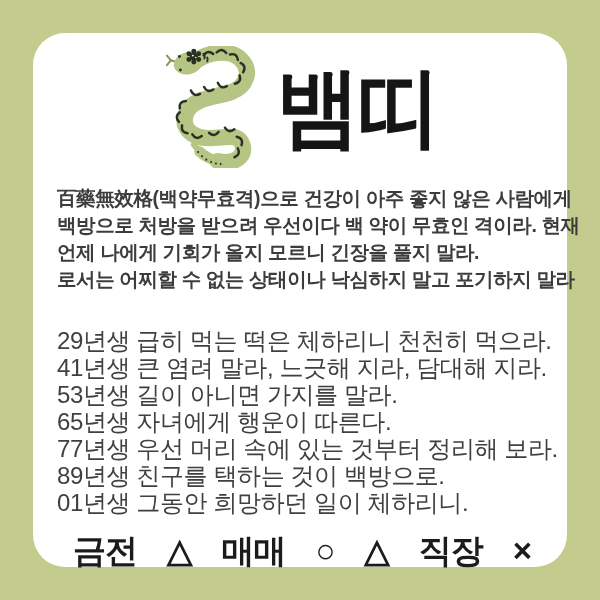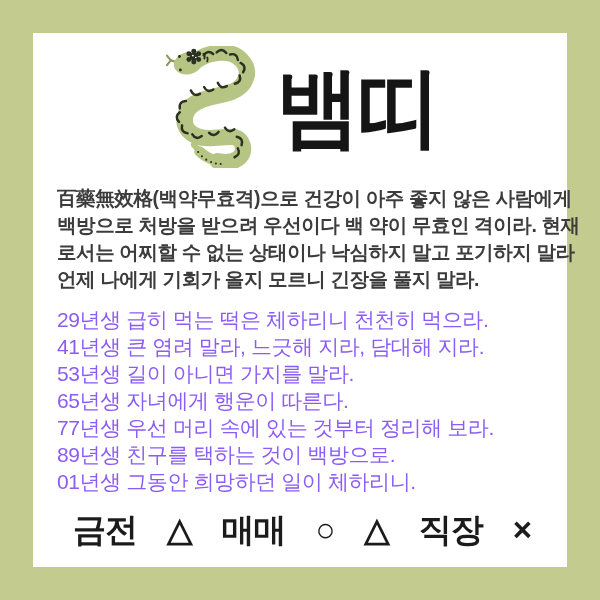--- a/index.html
+++ b/index.html
@@ -13,20 +13,21 @@
   .frame{
     position:absolute;inset:0;
     padding:33px;
     box-sizing:border-box;
   }
   .card{
     background:#ffffff;
     width:534px;height:534px;
     box-sizing:border-box;
     padding:0 20px 0 24px;
+    border-radius:32px;
   }
   .header{
     display:flex;
     justify-content:center;
     align-items:center;
     padding-top:5px;
     height:138px;
   }
   .snake-wrap{width:94px;flex:none;margin-right:16px;}
   .snake-wrap svg{display:block;width:94px;height:auto;}
@@ -41,24 +42,24 @@
   .para{
     margin-top:9px;
     font-size:19.5px;
     line-height:27px;
     color:#3c3c3c;
     font-weight:700;
     letter-spacing:-0.4px;
     white-space:nowrap;
   }
   .years{
-    margin-top:13px;
-    font-size:21px;
+    margin-top:34px;
+    font-size:24px;
     line-height:27px;
-    color:#8b5cf6;
+    color:#404040;
     font-weight:500;
     letter-spacing:-0.4px;
     white-space:nowrap;
   }
   .summary{
     margin-top:13px;
     display:flex;
     justify-content:center;
     align-items:center;
     gap:30px;
@@ -143,22 +144,22 @@
             <circle cx="31.5" cy="108.5" r="1.1"></circle>
           </g>
         </svg>
       </div>
       <div class="page-title">뱀띠</div>
     </div>
 
     <div class="para">
       <div>百藥無效格(백약무효격)으로 건강이 아주 좋지 않은 사람에게</div>
       <div>백방으로 처방을 받으려 우선이다 백 약이 무효인 격이라. 현재</div>
+      <div>언제 나에게 기회가 올지 모르니 긴장을 풀지 말라.</div>
       <div>로서는 어찌할 수 없는 상태이나 낙심하지 말고 포기하지 말라</div>
-      <div>언제 나에게 기회가 올지 모르니 긴장을 풀지 말라.</div>
     </div>
 
     <div class="years">
       <div>29년생 급히 먹는 떡은 체하리니 천천히 먹으라.</div>
       <div>41년생 큰 염려 말라, 느긋해 지라, 담대해 지라.</div>
       <div>53년생 길이 아니면 가지를 말라.</div>
       <div>65년생 자녀에게 행운이 따른다.</div>
       <div>77년생 우선 머리 속에 있는 것부터 정리해 보라.</div>
       <div>89년생 친구를 택하는 것이 백방으로.</div>
       <div>01년생 그동안 희망하던 일이 체하리니.</div>

